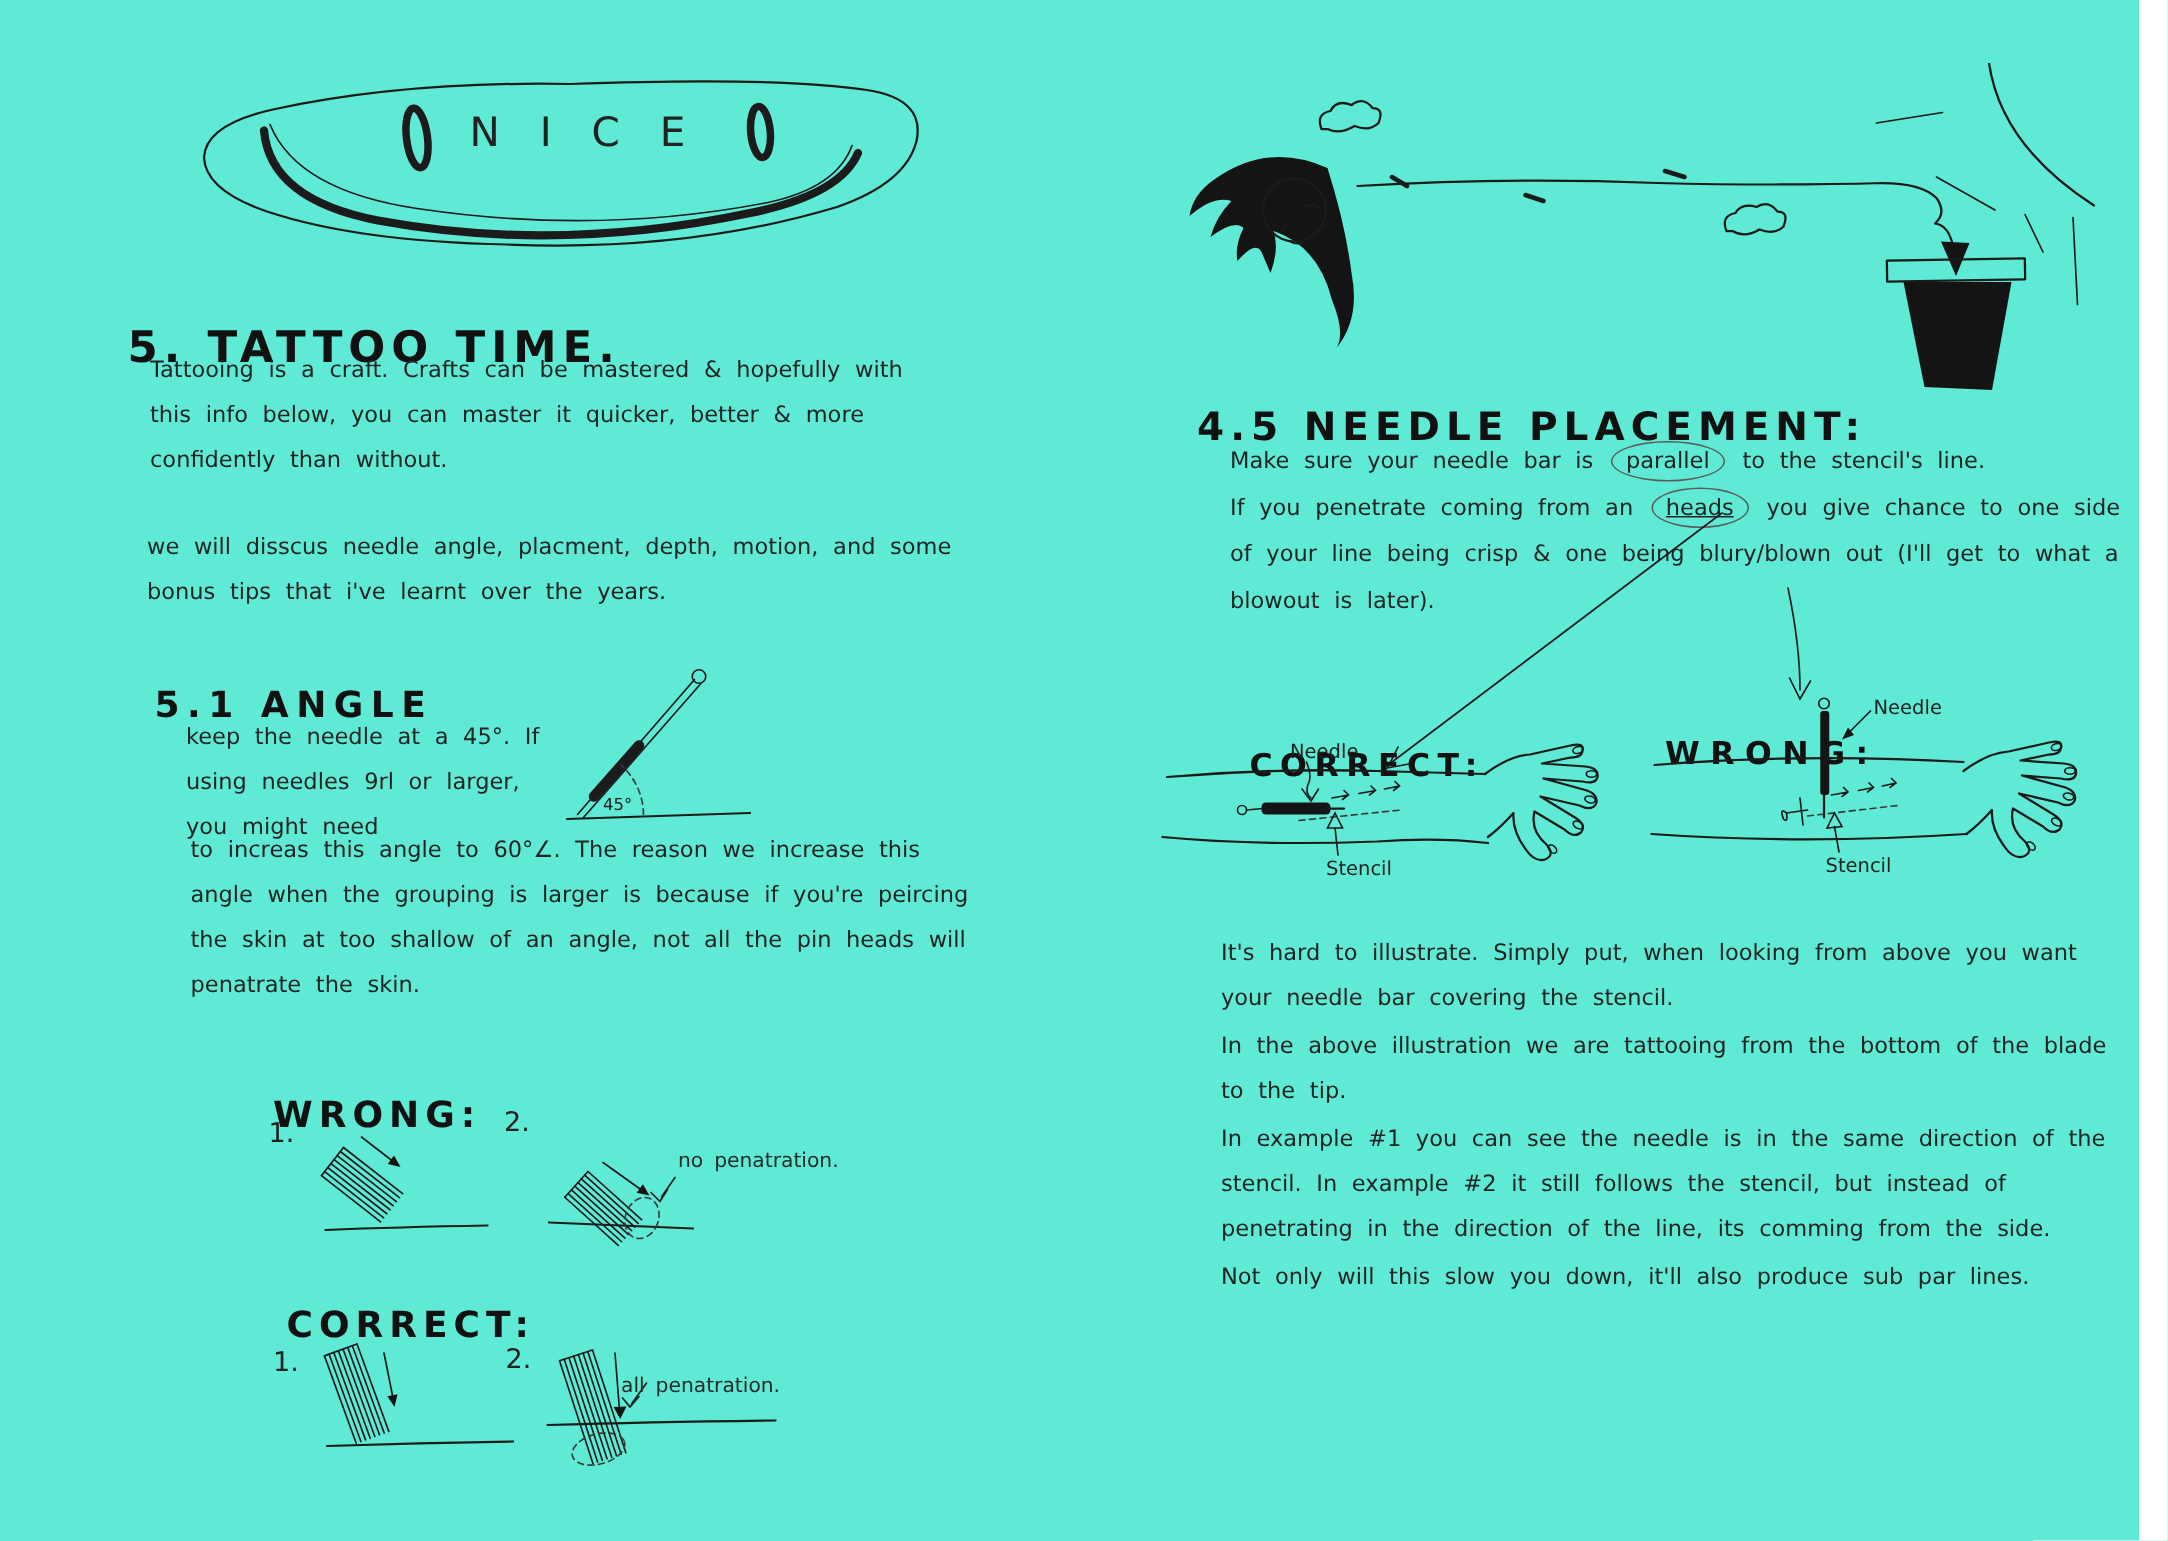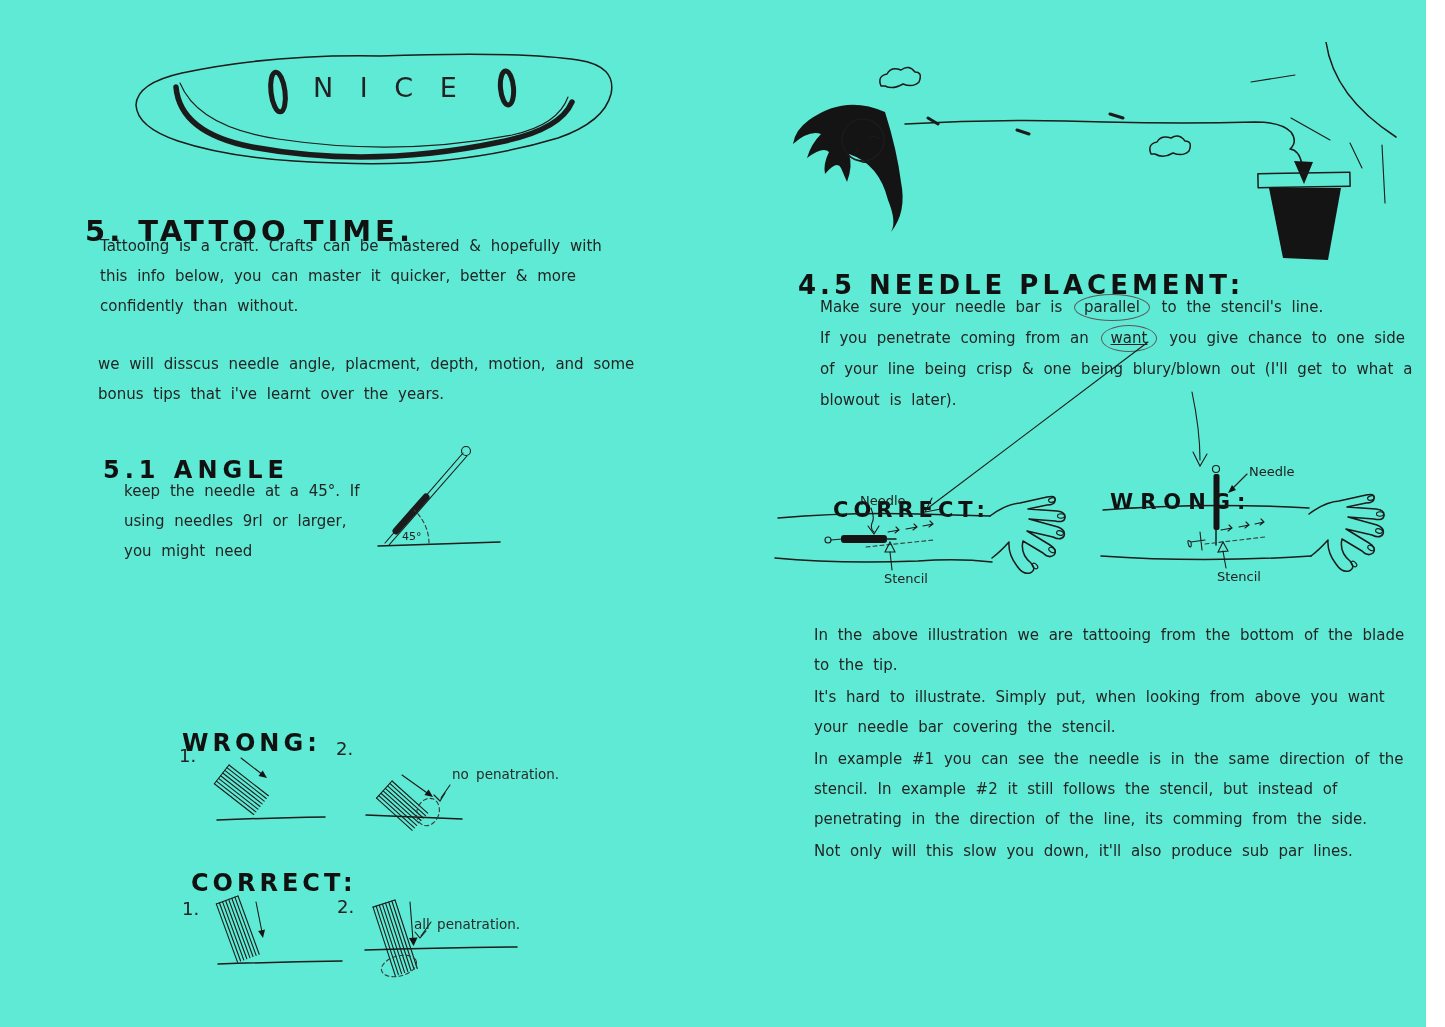--- a/index.html
+++ b/index.html
@@ -49,20 +49,21 @@
   <svg class="abs" style="left:372px;top:440px;" width="135" height="118" viewBox="0 0 135 118">
     <path class="ink" d="M 6,106 L 128,102"></path>
     <path class="thin" d="M 13,103 L 91,13"></path>
     <path class="thin" d="M 17,105 L 95,16"></path>
     <path class="ink" style="stroke-width:7" d="M 24,91 L 54,57"></path>
     <circle class="thin" cx="94" cy="11" r="4.5"></circle>
     <path class="dash" d="M 57,103 A 45,45 0 0 0 42,70"></path>
     <text x="30" y="100" font-size="11">45°</text>
   </svg>
 
+  <div class="abs hand" style="left:127px;top:551px;width:528px;">to increas this angle to 60°∠. The reason we increase this angle when the grouping is larger is because if you're peircing the skin at too shallow of an angle, not all the pin heads will penatrate the skin.</div>
 
   <div class="abs heading h-mid" style="left:182px;top:703px;">WRONG:</div>
 
   <div class="abs num" style="left:179px;top:745px;">1.</div>
   <div class="abs num" style="left:336px;top:738px;">2.</div>
 
   <svg class="abs" style="left:205px;top:748px;" width="150" height="90" viewBox="0 0 150 90">
     <g transform="translate(24,17) rotate(38)">
       <line class="thin" x1="0" y1="0" x2="50" y2="0"></line>
         <line class="thin" x1="0" y1="3.4" x2="50" y2="3.4"></line>
@@ -164,21 +165,21 @@
   <div class="abs heading" style="left:798px;top:244px;font-size:26px;">4.5 NEEDLE PLACEMENT:</div>
 
   <div class="abs hand" style="left:820px;top:292px;width:600px;line-height:31px;">
     <div>
       <span>Make sure your needle bar is</span>
       <span class="circled">parallel</span>
       <span>to the stencil's line.</span>
     </div>
     <div>
       <span>If you penetrate coming from an</span>
-      <span class="circled u-line">want</span>
+      <span class="circled u-line">heads</span>
       <span>you give chance to one side of your line being crisp &amp; one being blury/blown out (I'll get to what a blowout is later).</span>
     </div>
   </div>
 
   <div class="abs heading h-sub" style="left:833px;top:472px;">CORRECT:</div>
   <div class="abs heading h-sub" style="left:1110px;top:464px;letter-spacing:7px;">WRONG:</div>
 
   <svg class="abs" style="left:768px;top:492px;" width="300" height="112" viewBox="0 0 300 112">
     <path class="ink" d="M 10,26 Q 80,20 150,22 Q 190,23 222,24"></path>
     <path class="ink" d="M 7,66 Q 70,72 150,69 Q 190,66 224,70"></path>
@@ -221,22 +222,22 @@
     <path class="thin" d="M 128,82 L 139,80 M 136,77 L 139,80 L 135,83 M 146,79 L 156,77 M 153,74 L 156,77 L 152,80 M 162,76 L 171,74 M 168,71 L 171,74 L 167,77"></path>
     <text x="156" y="28" font-size="13">Needle</text>
     <line class="thin" x1="154" y1="26" x2="138" y2="42"></line>
     <polygon class="blk" points="135,45 139,37 143,42"></polygon>
     <text x="124" y="133" font-size="13">Stencil</text>
     <line class="thin" x1="133" y1="120" x2="130" y2="103"></line>
     <polygon class="thin" points="130,94 125,104 135,103" fill="#fff"></polygon>
   </svg>
 
   <div class="abs hand" style="left:814px;top:620px;width:600px;line-height:30px;">
+    <p>It's hard to illustrate. Simply put, when looking from above you want your needle bar covering the stencil.</p>
     <p>In the above illustration we are tattooing from the bottom of the blade to the tip.</p>
-    <p>It's hard to illustrate. Simply put, when looking from above you want your needle bar covering the stencil.</p>
     <p>In example #1 you can see the needle is in the same direction of the stencil. In example #2 it still follows the stencil, but instead of penetrating in the direction of the line, its comming from the side.</p>
     <p>Not only will this slow you down, it'll also produce sub par lines.</p>
   </div>
 
   <svg class="abs" style="left:0;top:0;pointer-events:none;" width="1445" height="1027" viewBox="0 0 1445 1027">
     <line class="thin" x1="1148" y1="342" x2="928" y2="508"></line>
     <polyline class="thin" points="941,509 925,512 932,498"></polyline>
     <path class="thin" d="M 1192,392 Q 1200,430 1200,460"></path>
     <polyline class="thin" points="1193,452 1200,466 1207,454"></polyline>
     <line x1="1442" y1="0" x2="1442" y2="652" stroke="#2d2d2d" stroke-width="2.2"></line>

